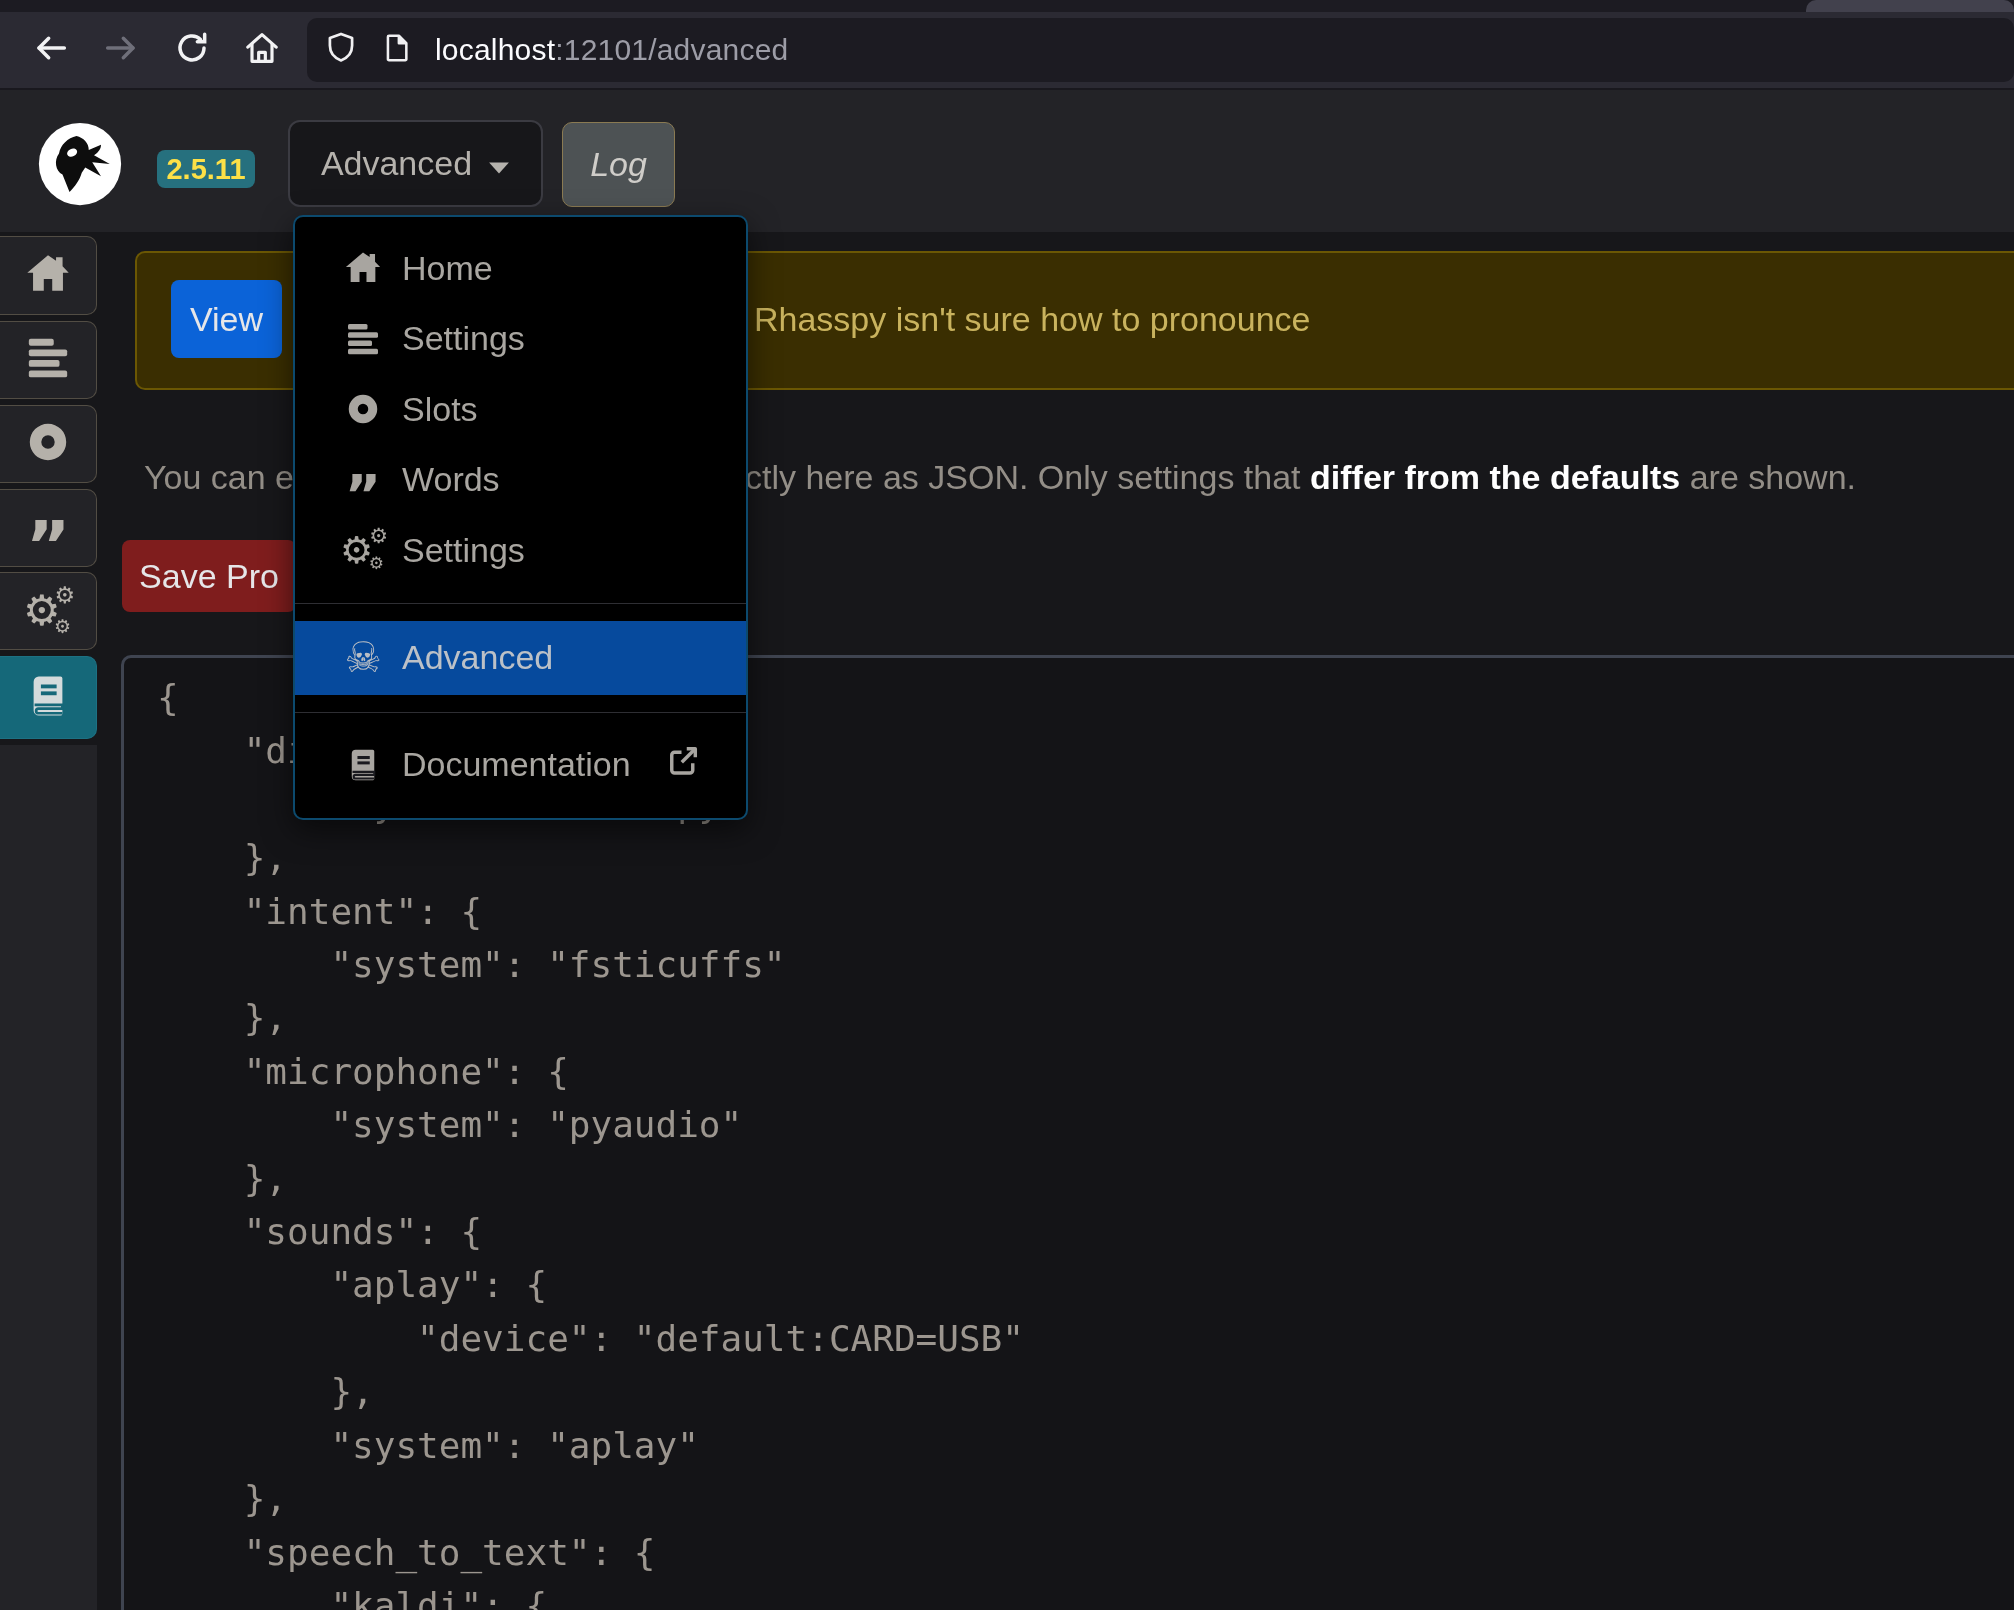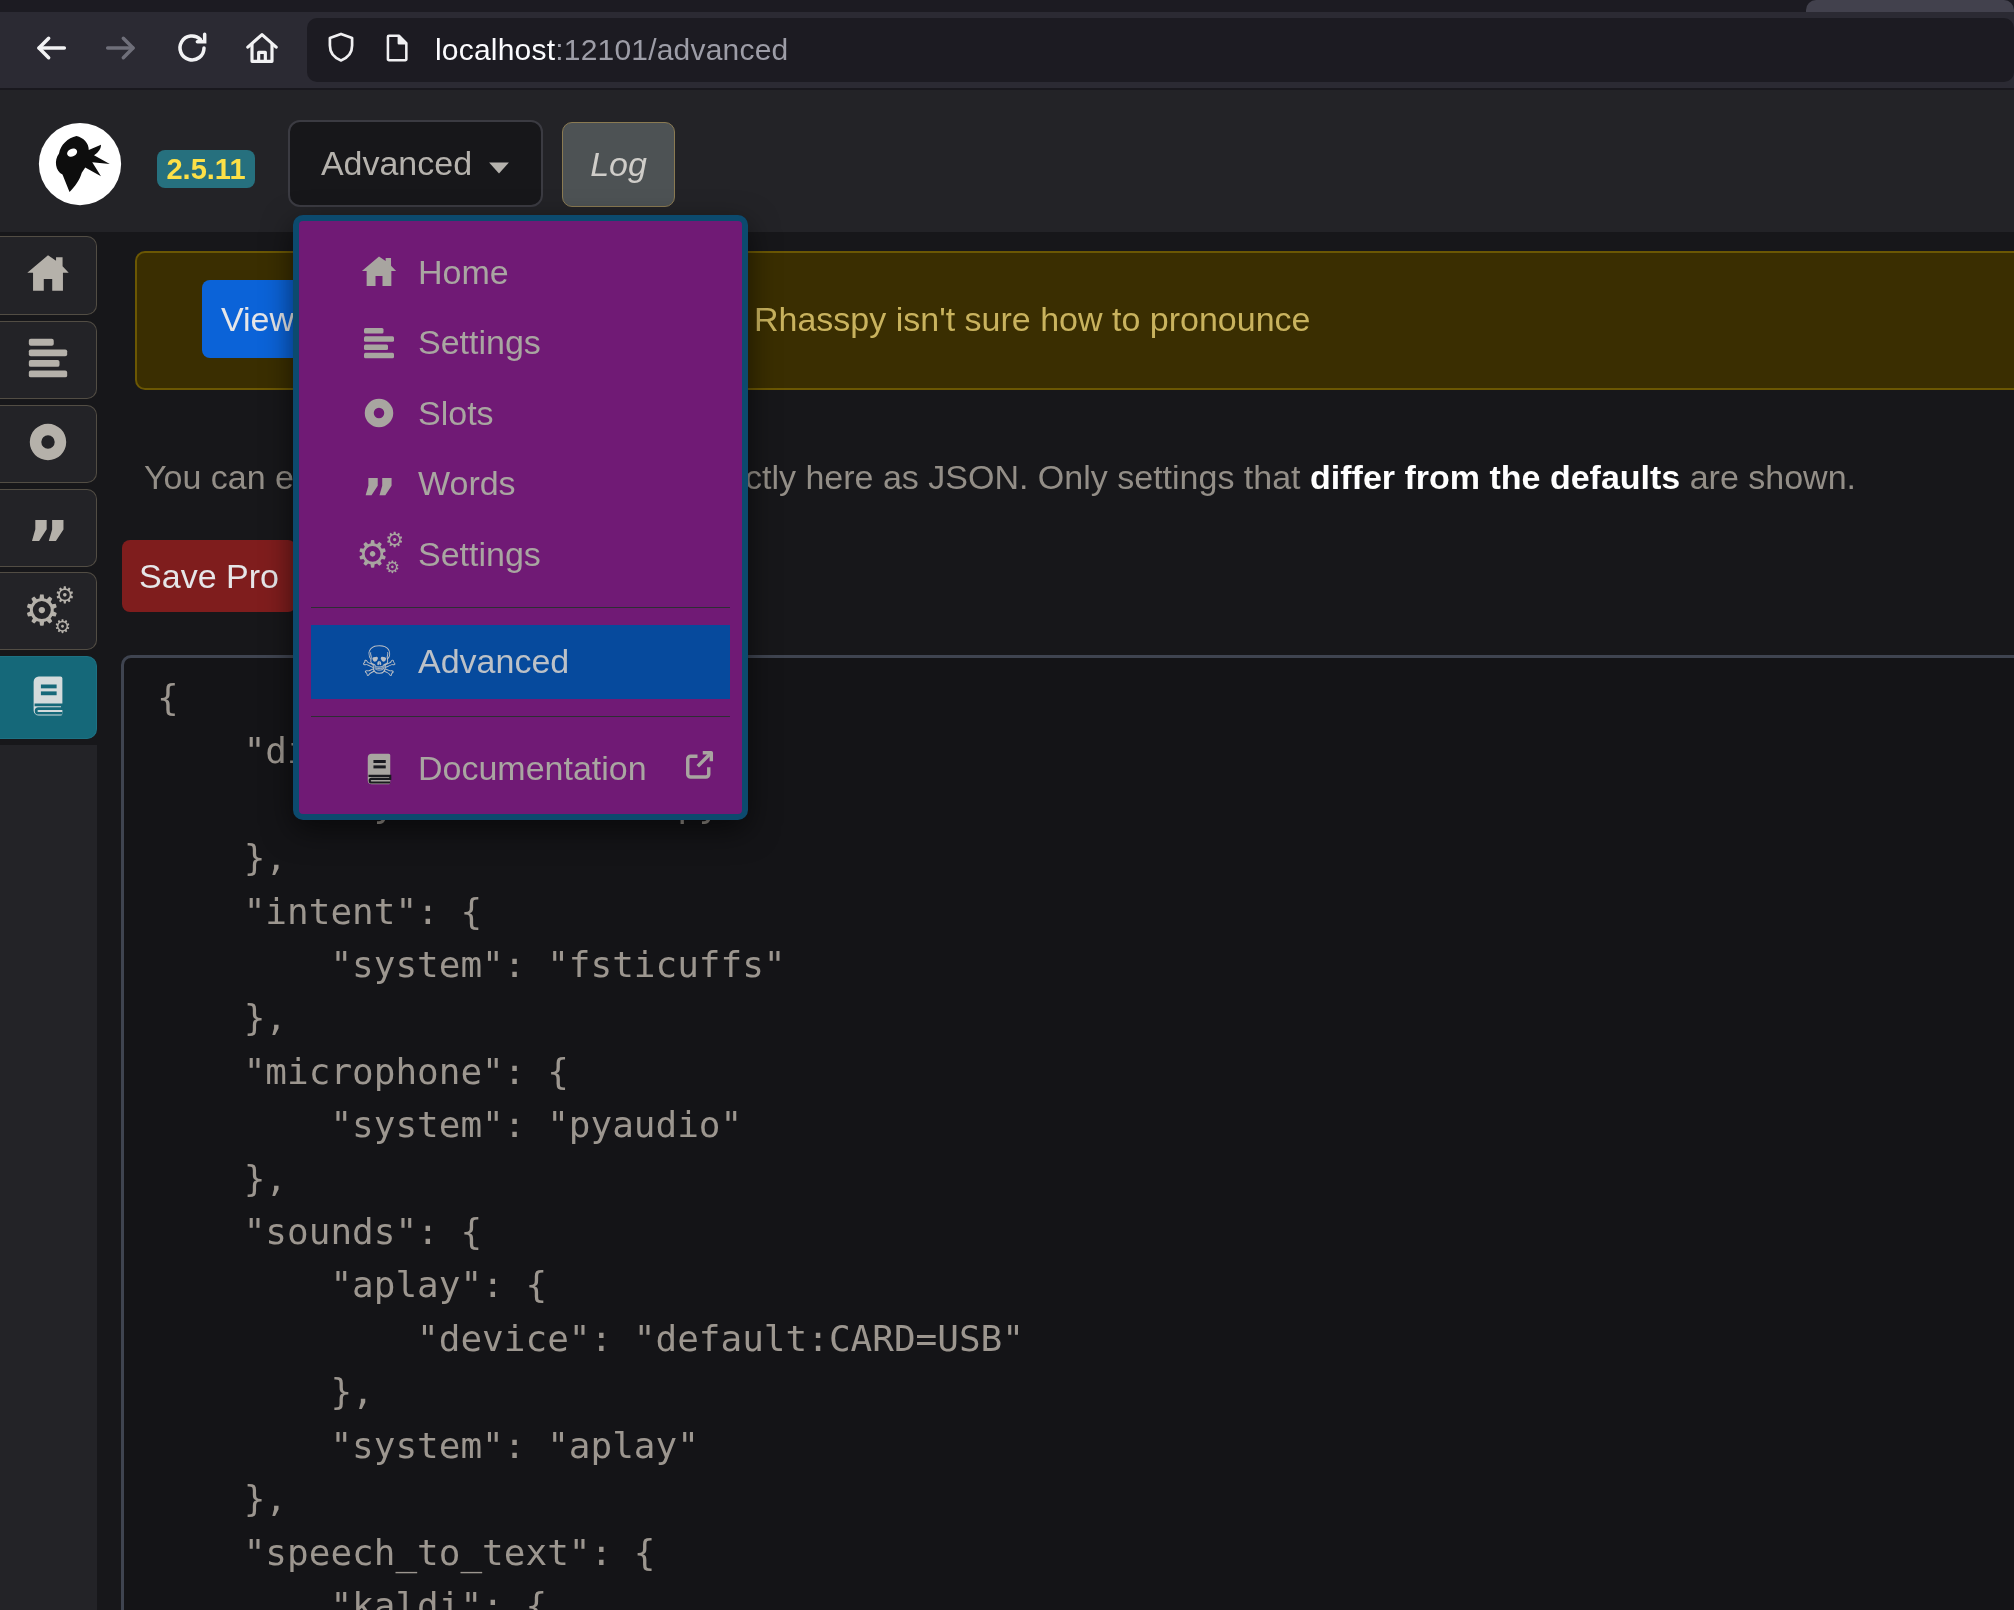--- a/index.html
+++ b/index.html
@@ -33,39 +33,39 @@
 
   
   .railfill{left:0;top:745px;width:97px;height:865px;background:#232327;}
   .vtab{left:0;width:97px;background:#232327;border:1px solid #524d44;border-left:none;
         border-radius:0 10px 10px 0;box-sizing:border-box;display:flex;align-items:center;justify-content:center;color:#b5b1aa;}
   .vtab svg{width:46px;height:46px;}
   .vtab-active{background:#156879;border-color:#1d7183;color:#d4dbdc;}
 
   
   .alert{left:135px;top:251px;width:1920px;height:139px;background:#3a2e01;border:2px solid #6b5703;border-radius:10px;box-sizing:border-box;}
-  .viewbtn{left:65px;top:27px;width:111px;height:78px;background:#0b63d8;border-radius:8px;
+  .viewbtn{left:34px;top:27px;width:111px;height:78px;background:#0b63d8;border-radius:8px;
            display:flex;align-items:center;justify-content:center;color:#e6e6e8;font-size:34px;}
   .alerttext{left:617px;top:42px;font-size:34px;line-height:48px;color:#c9b35e;white-space:pre;}
 
   
   .introfrag{top:452px;font-size:34px;line-height:50px;color:#938e87;white-space:pre;}
   .introfrag b{color:#ffffff;}
 
   
   .savebtn{left:122px;top:540px;width:174px;height:72px;background:#7f1d1d;border-radius:8px;
            display:flex;align-items:center;justify-content:center;color:#e6e6e8;font-size:34px;}
 
   
   .editor{left:121px;top:655px;width:1933px;height:995px;background:#141417;border:3px solid #3f4450;border-radius:10px;box-sizing:border-box;overflow:hidden;}
   .editor pre{margin:0;padding:13px 0 0 33px;font-family:"DejaVu Sans Mono",monospace;font-size:36px;line-height:53.4px;color:#9c968f;}
 
   
-  .menu{left:293px;top:215px;width:455px;height:605px;background:#701a75;border:6px solid #0c4a6e;border-radius:10px;
-        box-sizing:border-box;padding:16px 12px;z-index:50;box-shadow:0 10px 30px rgba(0,0,0,.55);}
+  .menu{left:293px;top:215px;width:455px;height:605px;background:#000000;border:2px solid #0c4a6e;border-radius:10px;
+        box-sizing:border-box;padding:16px 0;z-index:50;box-shadow:0 10px 30px rgba(0,0,0,.55);}
   .mitem{display:flex;align-items:center;height:70.5px;padding-left:47px;gap:18px;font-size:34px;color:#a9a6a1;}
   .mitem .micon{width:42px;height:42px;display:flex;align-items:center;justify-content:center;color:#a8a5a0;flex:0 0 auto;}
   .mitem-active{background:#064a9d;height:74px;color:#bcc1c7;}
   .mitem-active .micon{color:#b9bec5;}
   .mdivider{border:none;border-top:1px solid #2e2e33;margin:17px 0;}
   .extlink{margin-left:16px;color:#a8a5a0;}
 
   
   .uq{font-family:"DejaVu Sans",sans-serif;font-weight:bold;line-height:1;display:inline-block;}
   .gearwrap{position:relative;width:46px;height:46px;}

